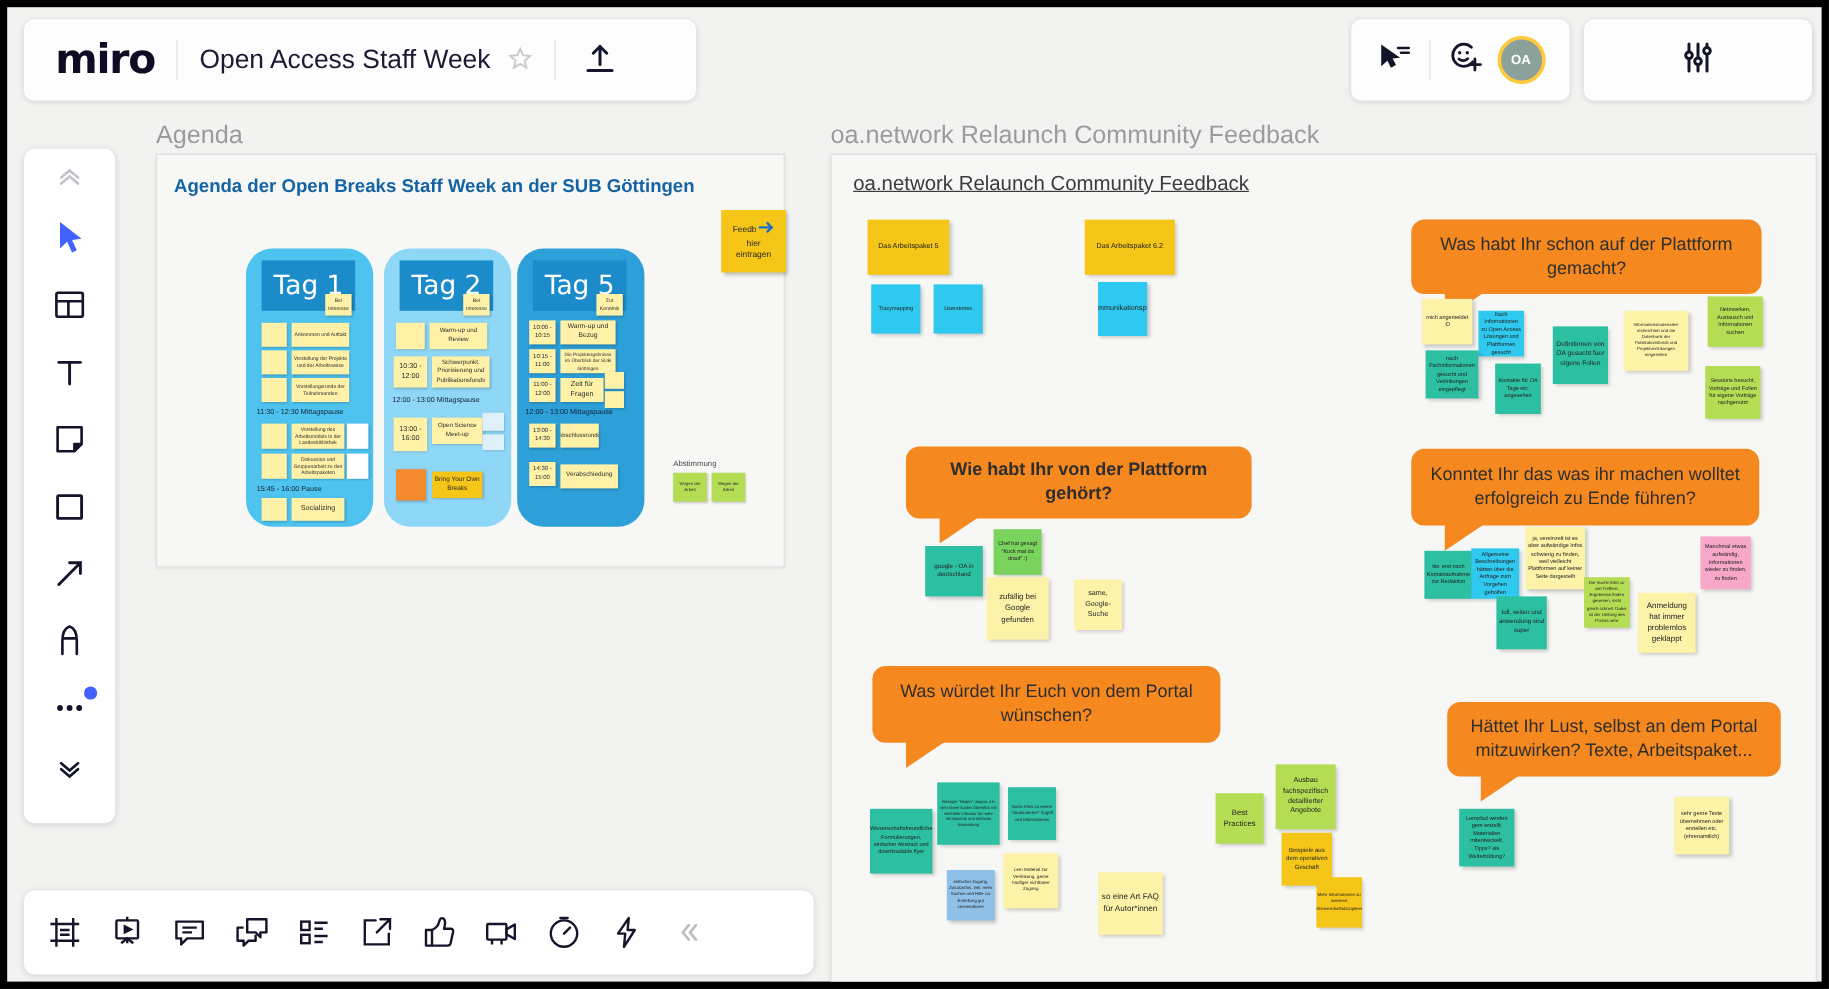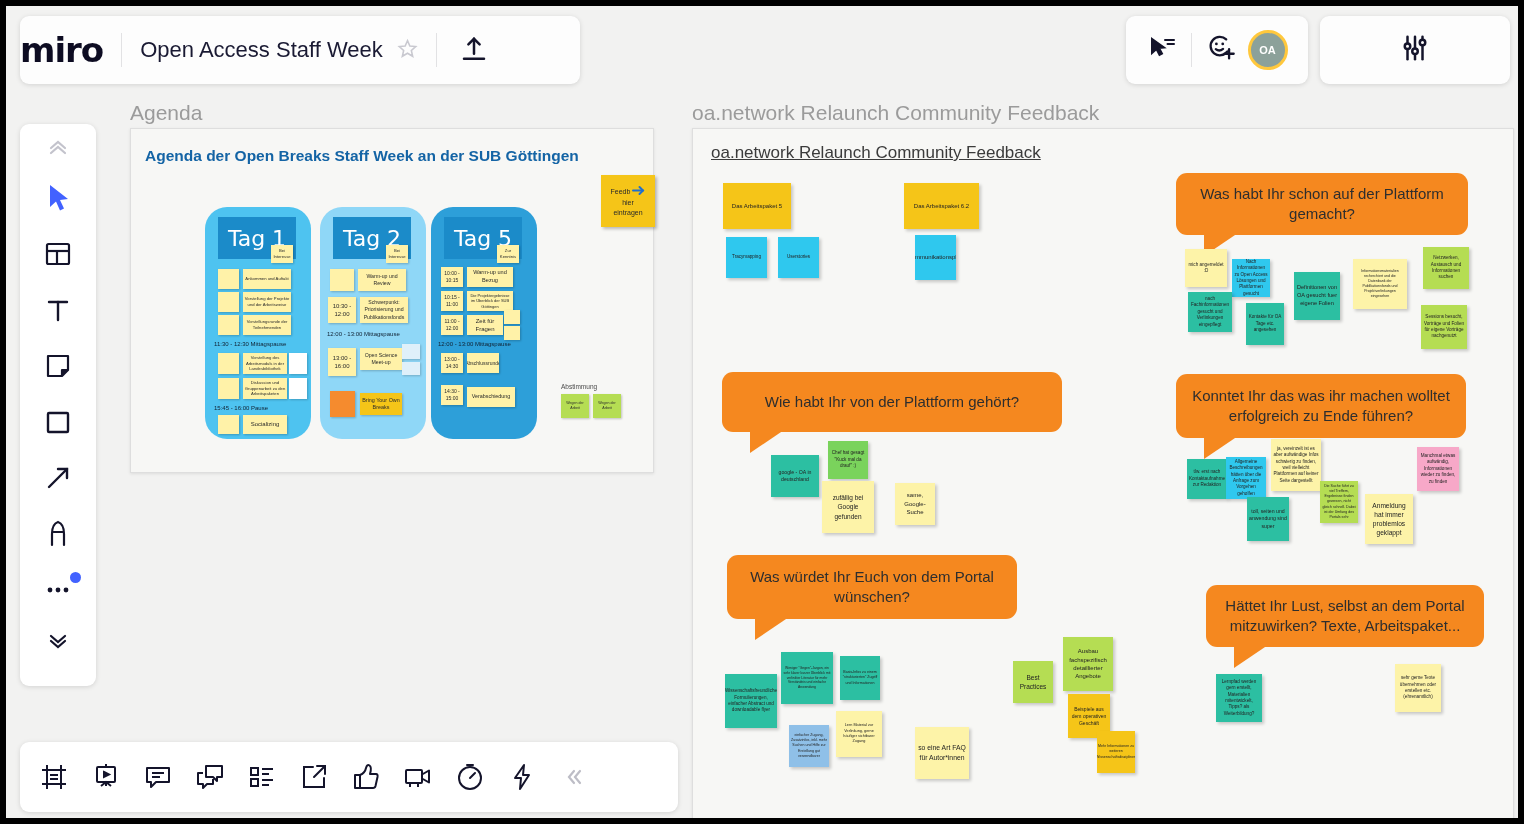--- a/index.html
+++ b/index.html
@@ -3,21 +3,21 @@
 <meta charset="utf-8">
 <style>
   html,body{margin:0;padding:0;background:#000;}
   body{width:1524px;height:824px;font-family:"Liberation Sans",sans-serif;overflow:hidden;}
 
   .screen{position:absolute;left:6px;top:6px;width:1512px;height:812px;background:#f2f2f1;overflow:hidden;}
 
   
   .topbar-left{position:absolute;left:14px;top:10px;width:560px;height:68px;background:#fdfdfd;border-radius:9px;
       box-shadow:0 1px 5px rgba(0,0,0,.13);display:flex;align-items:center;}
-  .miro-logo{font-size:34px;font-weight:700;letter-spacing:-1px;color:#0d0c22;
+  .miro-logo{margin-left:26px;font-size:34px;font-weight:700;letter-spacing:-1px;color:#0d0c22;
       font-family:"DejaVu Sans",sans-serif;line-height:1;}
   .vdiv{width:1px;height:34px;background:#e2e2e4;margin:0 18px;}
   .board-title{font-size:22px;color:#1a1a33;white-space:nowrap;}
   .star{margin-left:14px;color:#c9c9d0;font-size:21px;line-height:1;}
   .upload{margin:0 0 0 4px;display:flex;align-items:center;}
 
   .topbar-right{position:absolute;left:1120px;top:10px;width:182px;height:68px;background:#fdfdfd;border-radius:9px;
       box-shadow:0 1px 5px rgba(0,0,0,.13);display:flex;align-items:center;justify-content:center;gap:12px;}
   .topbar-share{position:absolute;left:1314px;top:10px;width:190px;height:68px;background:#fdfdfd;border-radius:9px;
       box-shadow:0 1px 5px rgba(0,0,0,.13);display:flex;align-items:center;justify-content:center;gap:16px;}
@@ -374,34 +374,34 @@
 
     <div class="rf-title">oa.network Relaunch Community Feedback</div>
 
     <div class="pnote mid" style="left:30px;top:54px;width:68px;height:46px;background:#f5c518;">Das Arbeitspaket 5</div>
     <div class="pnote mid" style="left:211px;top:54px;width:75px;height:46px;background:#f5c518;">Das Arbeitspaket 6.2</div>
 
     <div class="pnote" style="left:33px;top:108px;width:41px;height:41px;background:#2fc8ee;">Tracymapping</div>
     <div class="pnote" style="left:85px;top:108px;width:41px;height:41px;background:#2fc8ee;">Userstories</div>
     <div class="pnote mid" style="left:222px;top:106px;width:41px;height:45px;background:#2fc8ee;">Kommunikationsplan</div>
 
-    <div class="bubble" style="left:483px;top:44px;width:292px;height:62px;">
+    <div class="bubble" style="left:483px;top:54px;width:292px;height:62px;">
       <span>Was habt Ihr schon auf der Plattform gemacht?</span>
       <span class="tail"></span>
     </div>
     <div class="pnote" style="left:492px;top:120px;width:42px;height:38px;background:#fdf3a8;">mich angemeldet :D</div>
     <div class="pnote" style="left:539px;top:130px;width:38px;height:38px;background:#2fc8ee;">Nach Informationen zu Open Access Lösungen und Plattformen gesucht</div>
     <div class="pnote" style="left:495px;top:163px;width:44px;height:40px;background:#2cbfa2;">nach Fachinformationen gesucht und Verlinkungen eingepflegt</div>
     <div class="pnote" style="left:553px;top:174px;width:38px;height:42px;background:#2cbfa2;">Kontakte für OA Tage etc. angesehen</div>
     <div class="pnote" style="left:601px;top:143px;width:46px;height:48px;background:#2cbfa2;font-size:5.6px;">Definitionen von OA gesucht fuer eigene Folien</div>
     <div class="pnote" style="left:660px;top:130px;width:54px;height:50px;background:#fdf3a8;font-size:3.6px;">Informationsmaterialien recherchiert und die Datenbank der Publikationsfonds und Projektverlinkungen eingesehen</div>
     <div class="pnote" style="left:730px;top:118px;width:46px;height:42px;background:#b5dd53;">Netzwerken, Austausch und Informationen suchen</div>
     <div class="pnote" style="left:728px;top:176px;width:46px;height:44px;background:#b5dd53;">Sessions besucht, Vorträge und Folien für eigene Vorträge nachgenutzt</div>
 
-    <div class="bubble" style="left:29px;top:243px;width:340px;height:60px;">
+    <div class="bubble" style="left:62px;top:243px;width:288px;height:60px;font-weight:bold;">
       <span>Wie habt Ihr von der Plattform gehört?</span>
       <span class="tail"></span>
     </div>
     <div class="pnote" style="left:78px;top:326px;width:48px;height:42px;background:#2cbfa2;font-size:5.2px;">google - OA in deutschland</div>
     <div class="pnote" style="left:135px;top:312px;width:40px;height:38px;background:#7ad35c;">Chef hat gesagt "Kuck mal da drauf" :)</div>
     <div class="pnote" style="left:129px;top:352px;width:52px;height:52px;background:#fdf3a8;font-size:6.5px;">zufällig bei Google gefunden</div>
     <div class="pnote" style="left:202px;top:354px;width:40px;height:42px;background:#fdf3a8;font-size:6px;">same, Google-Suche</div>
 
     <div class="bubble" style="left:483px;top:245px;width:290px;height:64px;">
       <span>Konntet Ihr das was ihr machen wolltet erfolgreich zu Ende führen?</span>

